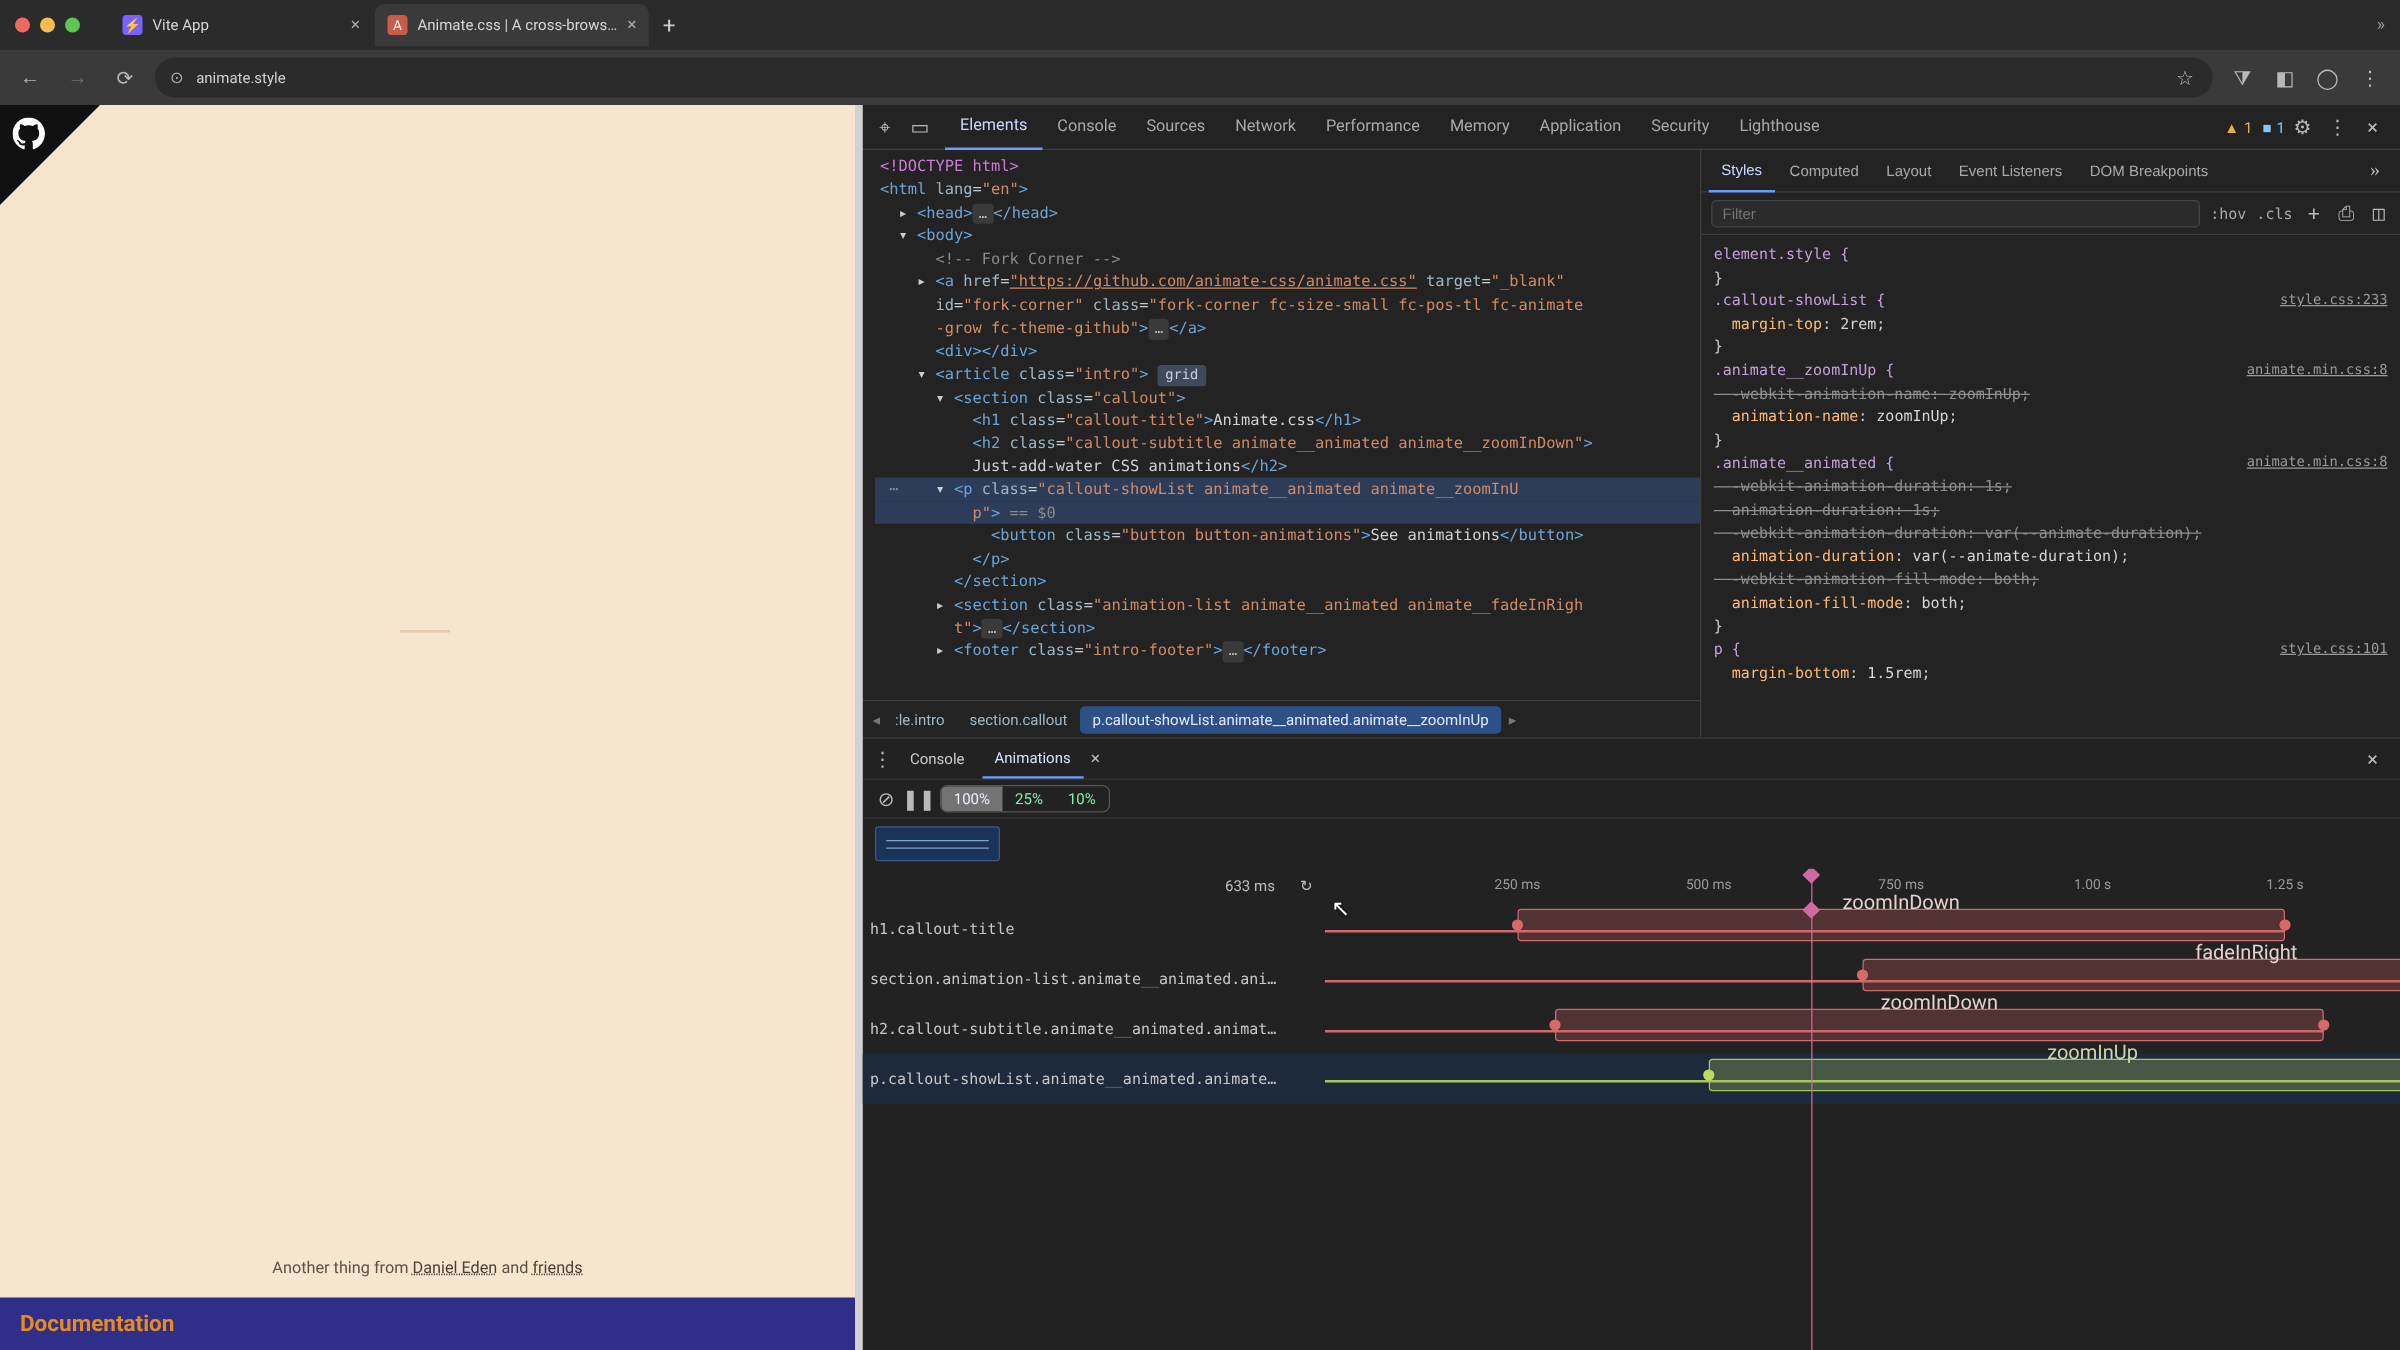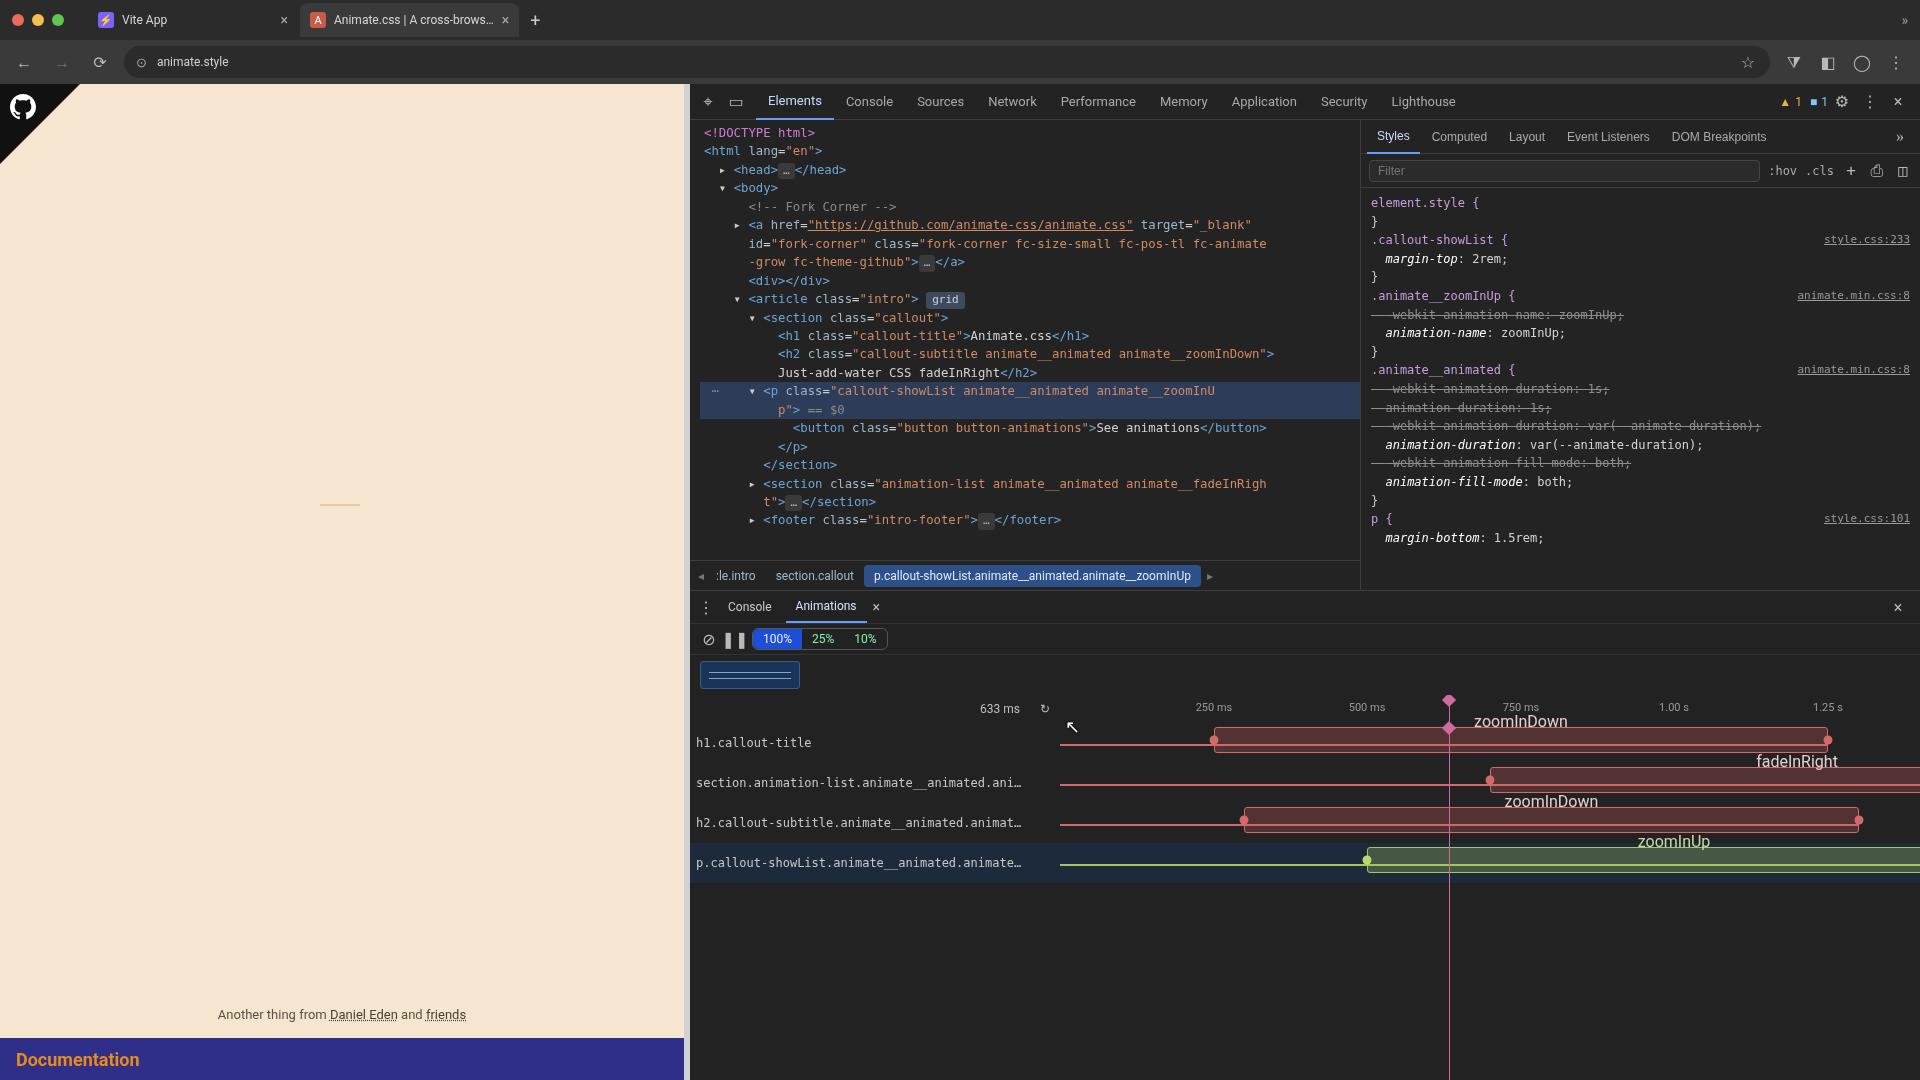--- a/index.html
+++ b/index.html
@@ -113,41 +113,41 @@
   }
   .styles-tabs { height:34px; display:flex; align-items:center; gap:2px; padding:0 6px; border-bottom:1px solid #3d3d3d; color:#aaa; }
   .stab { padding:0 10px; height:34px; display:flex; align-items:center; font-family:-apple-system,sans-serif; font-size:12px; }
   .stab.active { color:#cedbff; border-bottom:2px solid #6b9bff; }
   .styles-tabs .more { margin-left:auto; font-family:-apple-system; }
   .styles-tools { height:34px; display:flex; align-items:center; gap:8px; padding:0 8px; border-bottom:1px solid #3d3d3d; }
   .styles-tools input { flex:1; background:#2b2b2b; border:1px solid #444; color:#ddd; padding:3px 8px; border-radius:4px; font-size:12px; }
   .styles-tools .chip { color:#aaa; font-size:12px; }
   .rules { flex:1; overflow:auto; padding:6px 10px; line-height:1.55; }
   .selector { color:#c59fda; }
-  .prop { color:#ffffff;font-style:italic; }
+  .prop { color:#fdba74; }
   .val { color:#d4d4d4; }
   .src { float:right; color:#9a9a9a; font-size:11px; text-decoration: underline; }
   .strike { text-decoration: line-through; color:#8f8f8f; }
 
   .crumbs { height:30px; border-top:1px solid #3d3d3d; display:flex; align-items:center; padding:0 6px; gap:0; font-size:12px; color:#9fb7c7; }
   .crumb { padding:4px 10px; border-radius:4px; }
   .crumb.sel { background:#2d5089; color:#dfe9ff; }
   .crumb-arrow { color:#777; padding:0 2px; }
 
   
   .drawer { height: 490px; border-top:1px solid #3d3d3d; display:flex; flex-direction:column; background:#222; }
   .drawer-tabs { height:32px; display:flex; align-items:center; padding:0 8px; gap:4px; color:#ccc; font-size:12px; }
   .drawer-tabs .dtab { padding:0 10px; height:32px; display:flex; align-items:center; }
   .drawer-tabs .dtab.active { border-bottom:2px solid #6b9bff; color:#d6e2ff; }
   .drawer-tabs .close { margin-left:2px; color:#bbb; font-size:14px; }
   .drawer-tabs .flex { flex:1; }
   .anim-toolbar { height:32px; display:flex; align-items:center; gap:8px; padding:0 10px; border-top:1px solid #333; border-bottom:1px solid #333; }
   .speed { display:flex; border:1px solid #555; border-radius:6px; overflow:hidden; }
   .speed span { padding:3px 10px; font-size:12px; color:#86efac; }
-  .speed span.active { background:#1d4ed8; color:#eaf0ff; }
+  .speed span.active { background:#737373; color:#eaf0ff; }
   .filmstrip { height:40px; padding:6px 10px; }
   .film { width:100px; height:28px; background:#1a3358; border:1px solid #3b5a8c; border-radius:3px; position:relative; }
   .film::before, .film::after { content:""; position:absolute; height:1px; background:#7fa5d1; left:8px; right:8px; }
   .film::before { top:10px; }
   .film::after { top:16px; }
   .timeline { flex:1; position:relative; overflow:hidden; font-size:12px; color:#bfbfbf; }
   .time-ruler { position:absolute; top:0; left:0; right:0; height:28px; display:flex; }
   .time-ruler .label-col { width:370px; display:flex; align-items:center; justify-content:flex-end; padding-right:10px; gap:20px; }
   .time-ruler .ticks { flex:1; position:relative; }
   .tick { position:absolute; top:6px; font-size:11px; color:#9a9a9a; transform:translateX(-50%); }
@@ -267,21 +267,21 @@
 <div class="line">  ▾ <span class="tok-tag">&lt;body&gt;</span></div>
 <div class="line">      <span class="tok-cmt">&lt;!-- Fork Corner --&gt;</span></div>
 <div class="line">    ▸ <span class="tok-tag">&lt;a</span> <span class="tok-attr">href</span>=<span class="tok-val" style="text-decoration:underline">"https://github.com/animate-css/animate.css"</span> <span class="tok-attr">target</span>=<span class="tok-val">"_blank"</span></div>
 <div class="line">      <span class="tok-attr">id</span>=<span class="tok-val">"fork-corner"</span> <span class="tok-attr">class</span>=<span class="tok-val">"fork-corner fc-size-small fc-pos-tl fc-animate</span></div>
 <div class="line">      <span class="tok-val">-grow fc-theme-github"</span><span class="tok-tag">&gt;</span><span class="ellbtn">…</span><span class="tok-tag">&lt;/a&gt;</span></div>
 <div class="line">      <span class="tok-tag">&lt;div&gt;&lt;/div&gt;</span></div>
 <div class="line">    ▾ <span class="tok-tag">&lt;article</span> <span class="tok-attr">class</span>=<span class="tok-val">"intro"</span><span class="tok-tag">&gt;</span> <span class="pill">grid</span></div>
 <div class="line">      ▾ <span class="tok-tag">&lt;section</span> <span class="tok-attr">class</span>=<span class="tok-val">"callout"</span><span class="tok-tag">&gt;</span></div>
 <div class="line">          <span class="tok-tag">&lt;h1</span> <span class="tok-attr">class</span>=<span class="tok-val">"callout-title"</span><span class="tok-tag">&gt;</span><span class="tok-txt">Animate.css</span><span class="tok-tag">&lt;/h1&gt;</span></div>
 <div class="line">          <span class="tok-tag">&lt;h2</span> <span class="tok-attr">class</span>=<span class="tok-val">"callout-subtitle animate__animated animate__zoomInDown"</span><span class="tok-tag">&gt;</span></div>
-<div class="line">          <span class="tok-txt">Just-add-water CSS fadeInRight</span><span class="tok-tag">&lt;/h2&gt;</span></div>
+<div class="line">          <span class="tok-txt">Just-add-water CSS animations</span><span class="tok-tag">&lt;/h2&gt;</span></div>
 <div class="line sel"> <span style="color:#888">⋯</span>    ▾ <span class="tok-tag">&lt;p</span> <span class="tok-attr">class</span>=<span class="tok-val">"callout-showList animate__animated animate__zoomInU</span></div>
 <div class="line sel">          <span class="tok-val">p"</span><span class="tok-tag">&gt;</span><span class="tok-cmt"> == $0</span></div>
 <div class="line">            <span class="tok-tag">&lt;button</span> <span class="tok-attr">class</span>=<span class="tok-val">"button button-animations"</span><span class="tok-tag">&gt;</span><span class="tok-txt">See animations</span><span class="tok-tag">&lt;/button&gt;</span></div>
 <div class="line">          <span class="tok-tag">&lt;/p&gt;</span></div>
 <div class="line">        <span class="tok-tag">&lt;/section&gt;</span></div>
 <div class="line">      ▸ <span class="tok-tag">&lt;section</span> <span class="tok-attr">class</span>=<span class="tok-val">"animation-list animate__animated animate__fadeInRigh</span></div>
 <div class="line">        <span class="tok-val">t"</span><span class="tok-tag">&gt;</span><span class="ellbtn">…</span><span class="tok-tag">&lt;/section&gt;</span></div>
 <div class="line">      ▸ <span class="tok-tag">&lt;footer</span> <span class="tok-attr">class</span>=<span class="tok-val">"intro-footer"</span><span class="tok-tag">&gt;</span><span class="ellbtn">…</span><span class="tok-tag">&lt;/footer&gt;</span></div>
         </div>
         <div class="crumbs">

